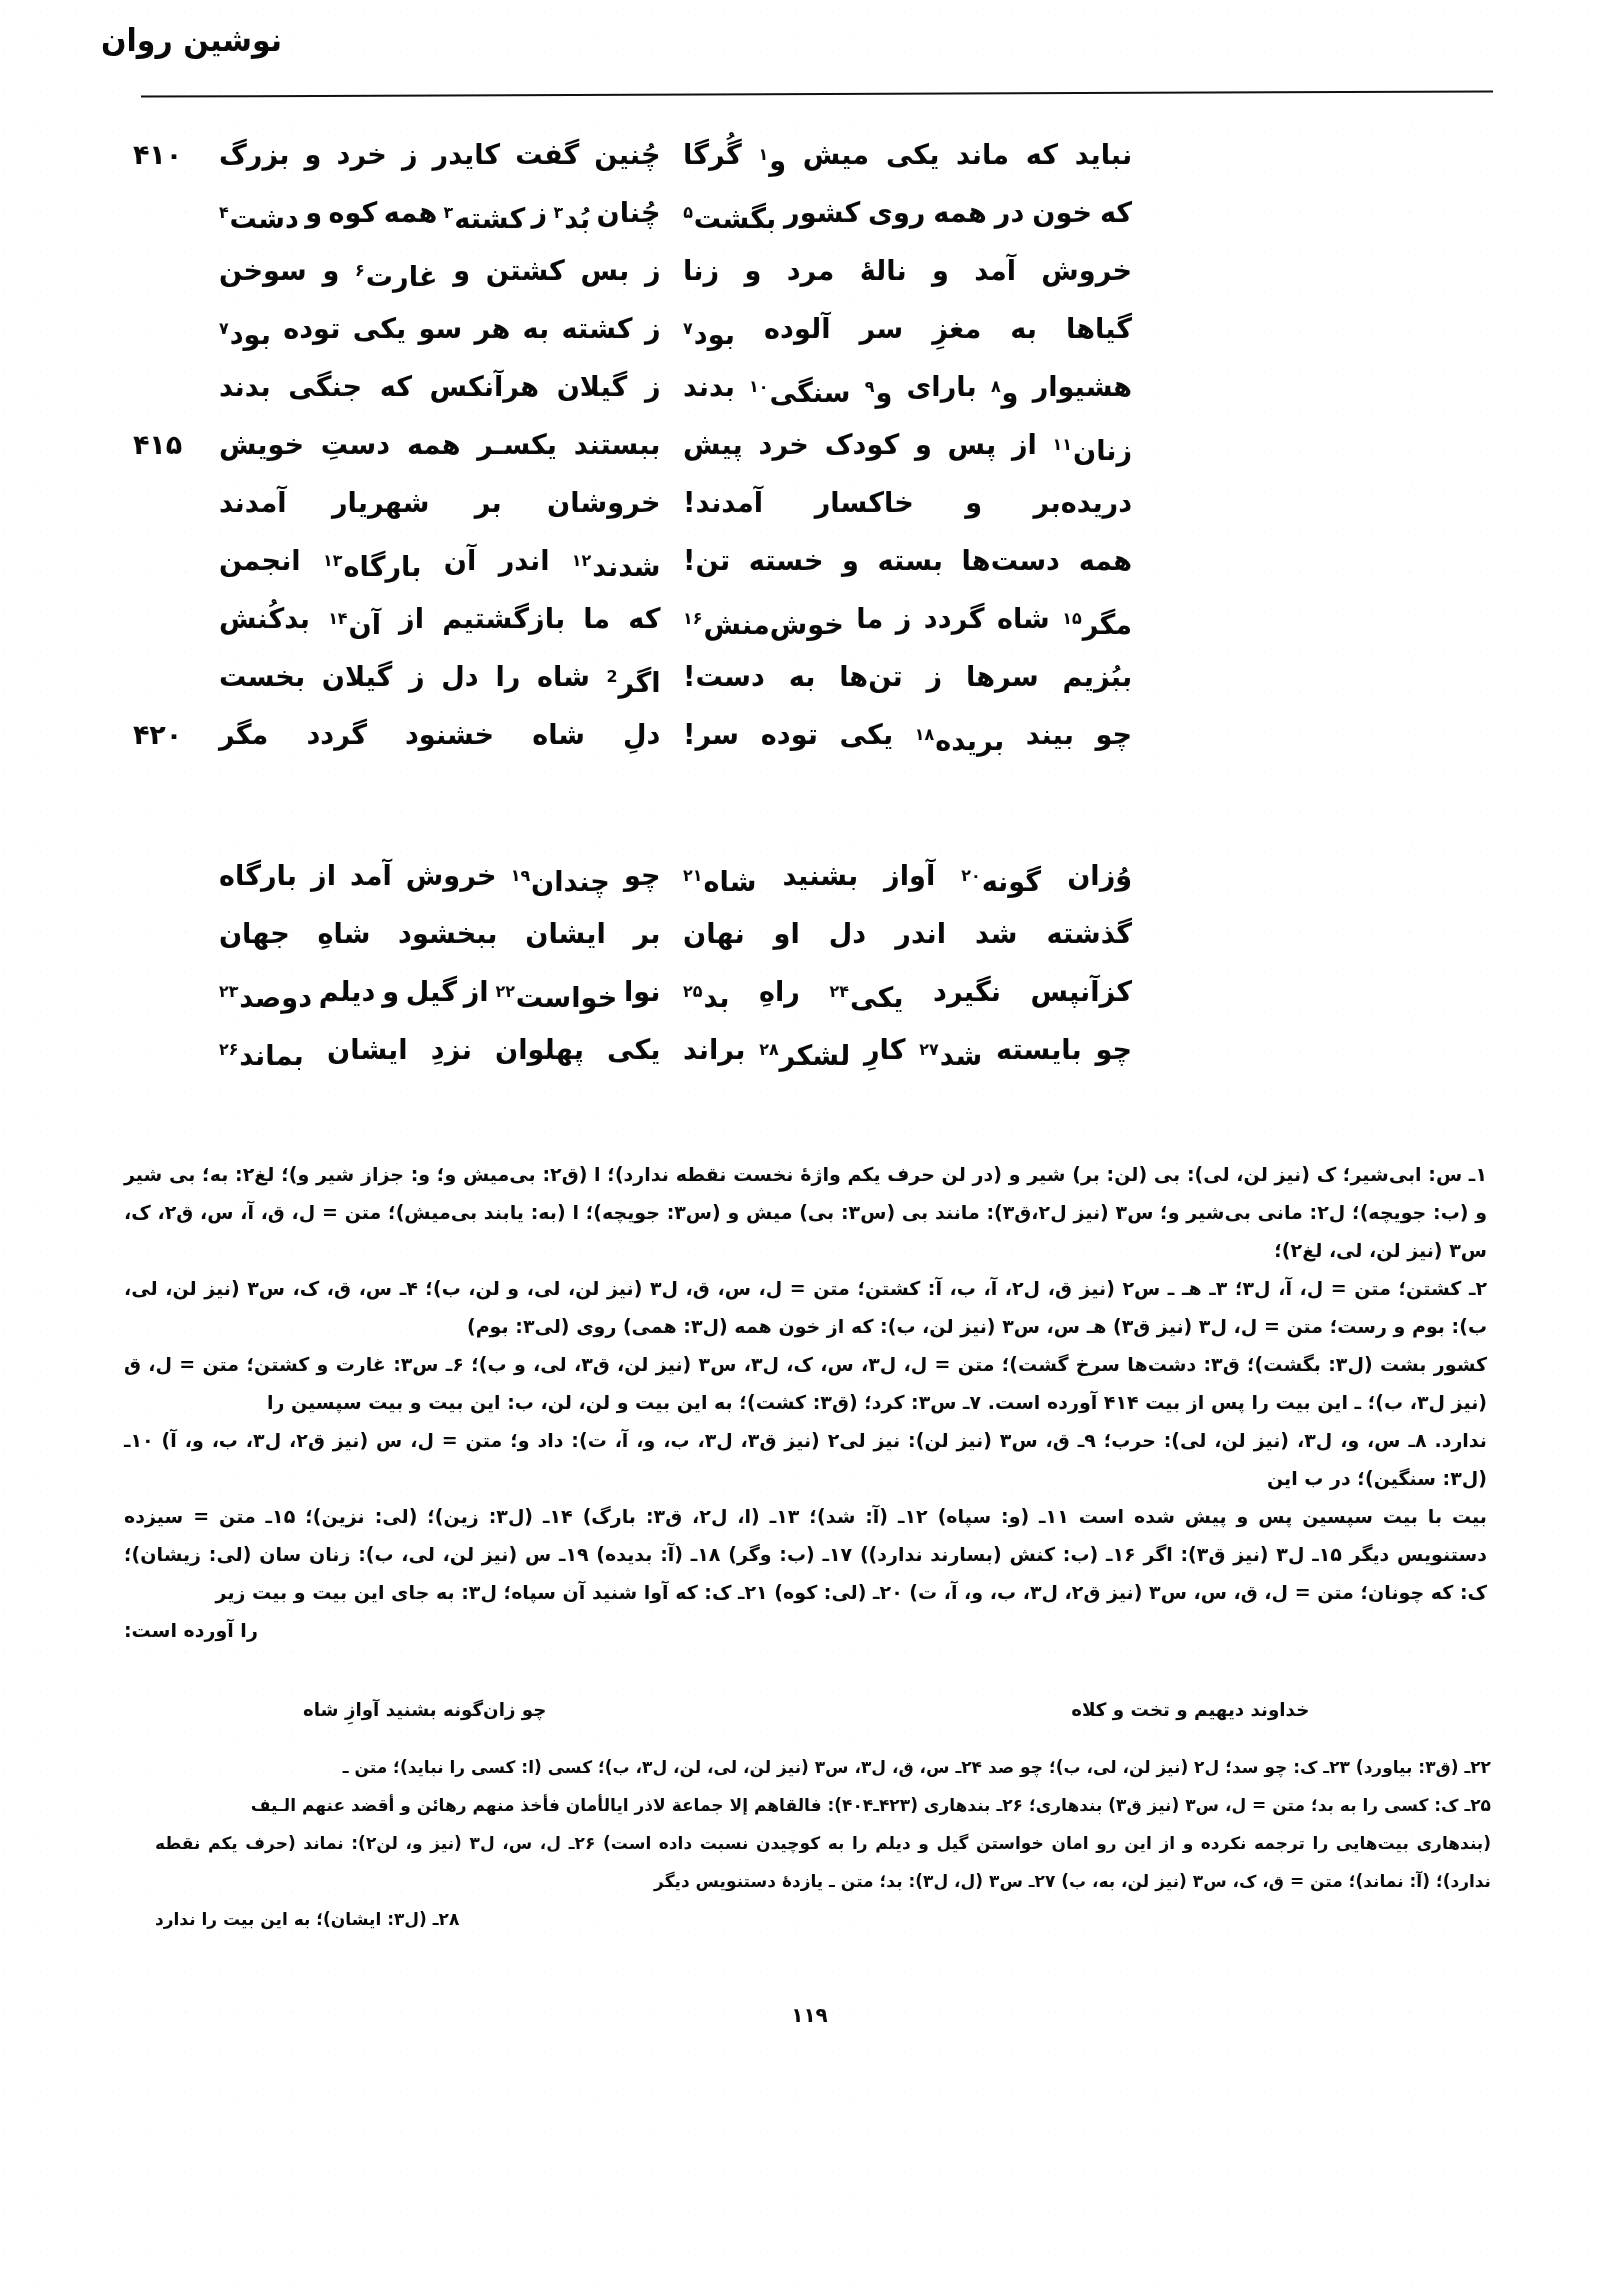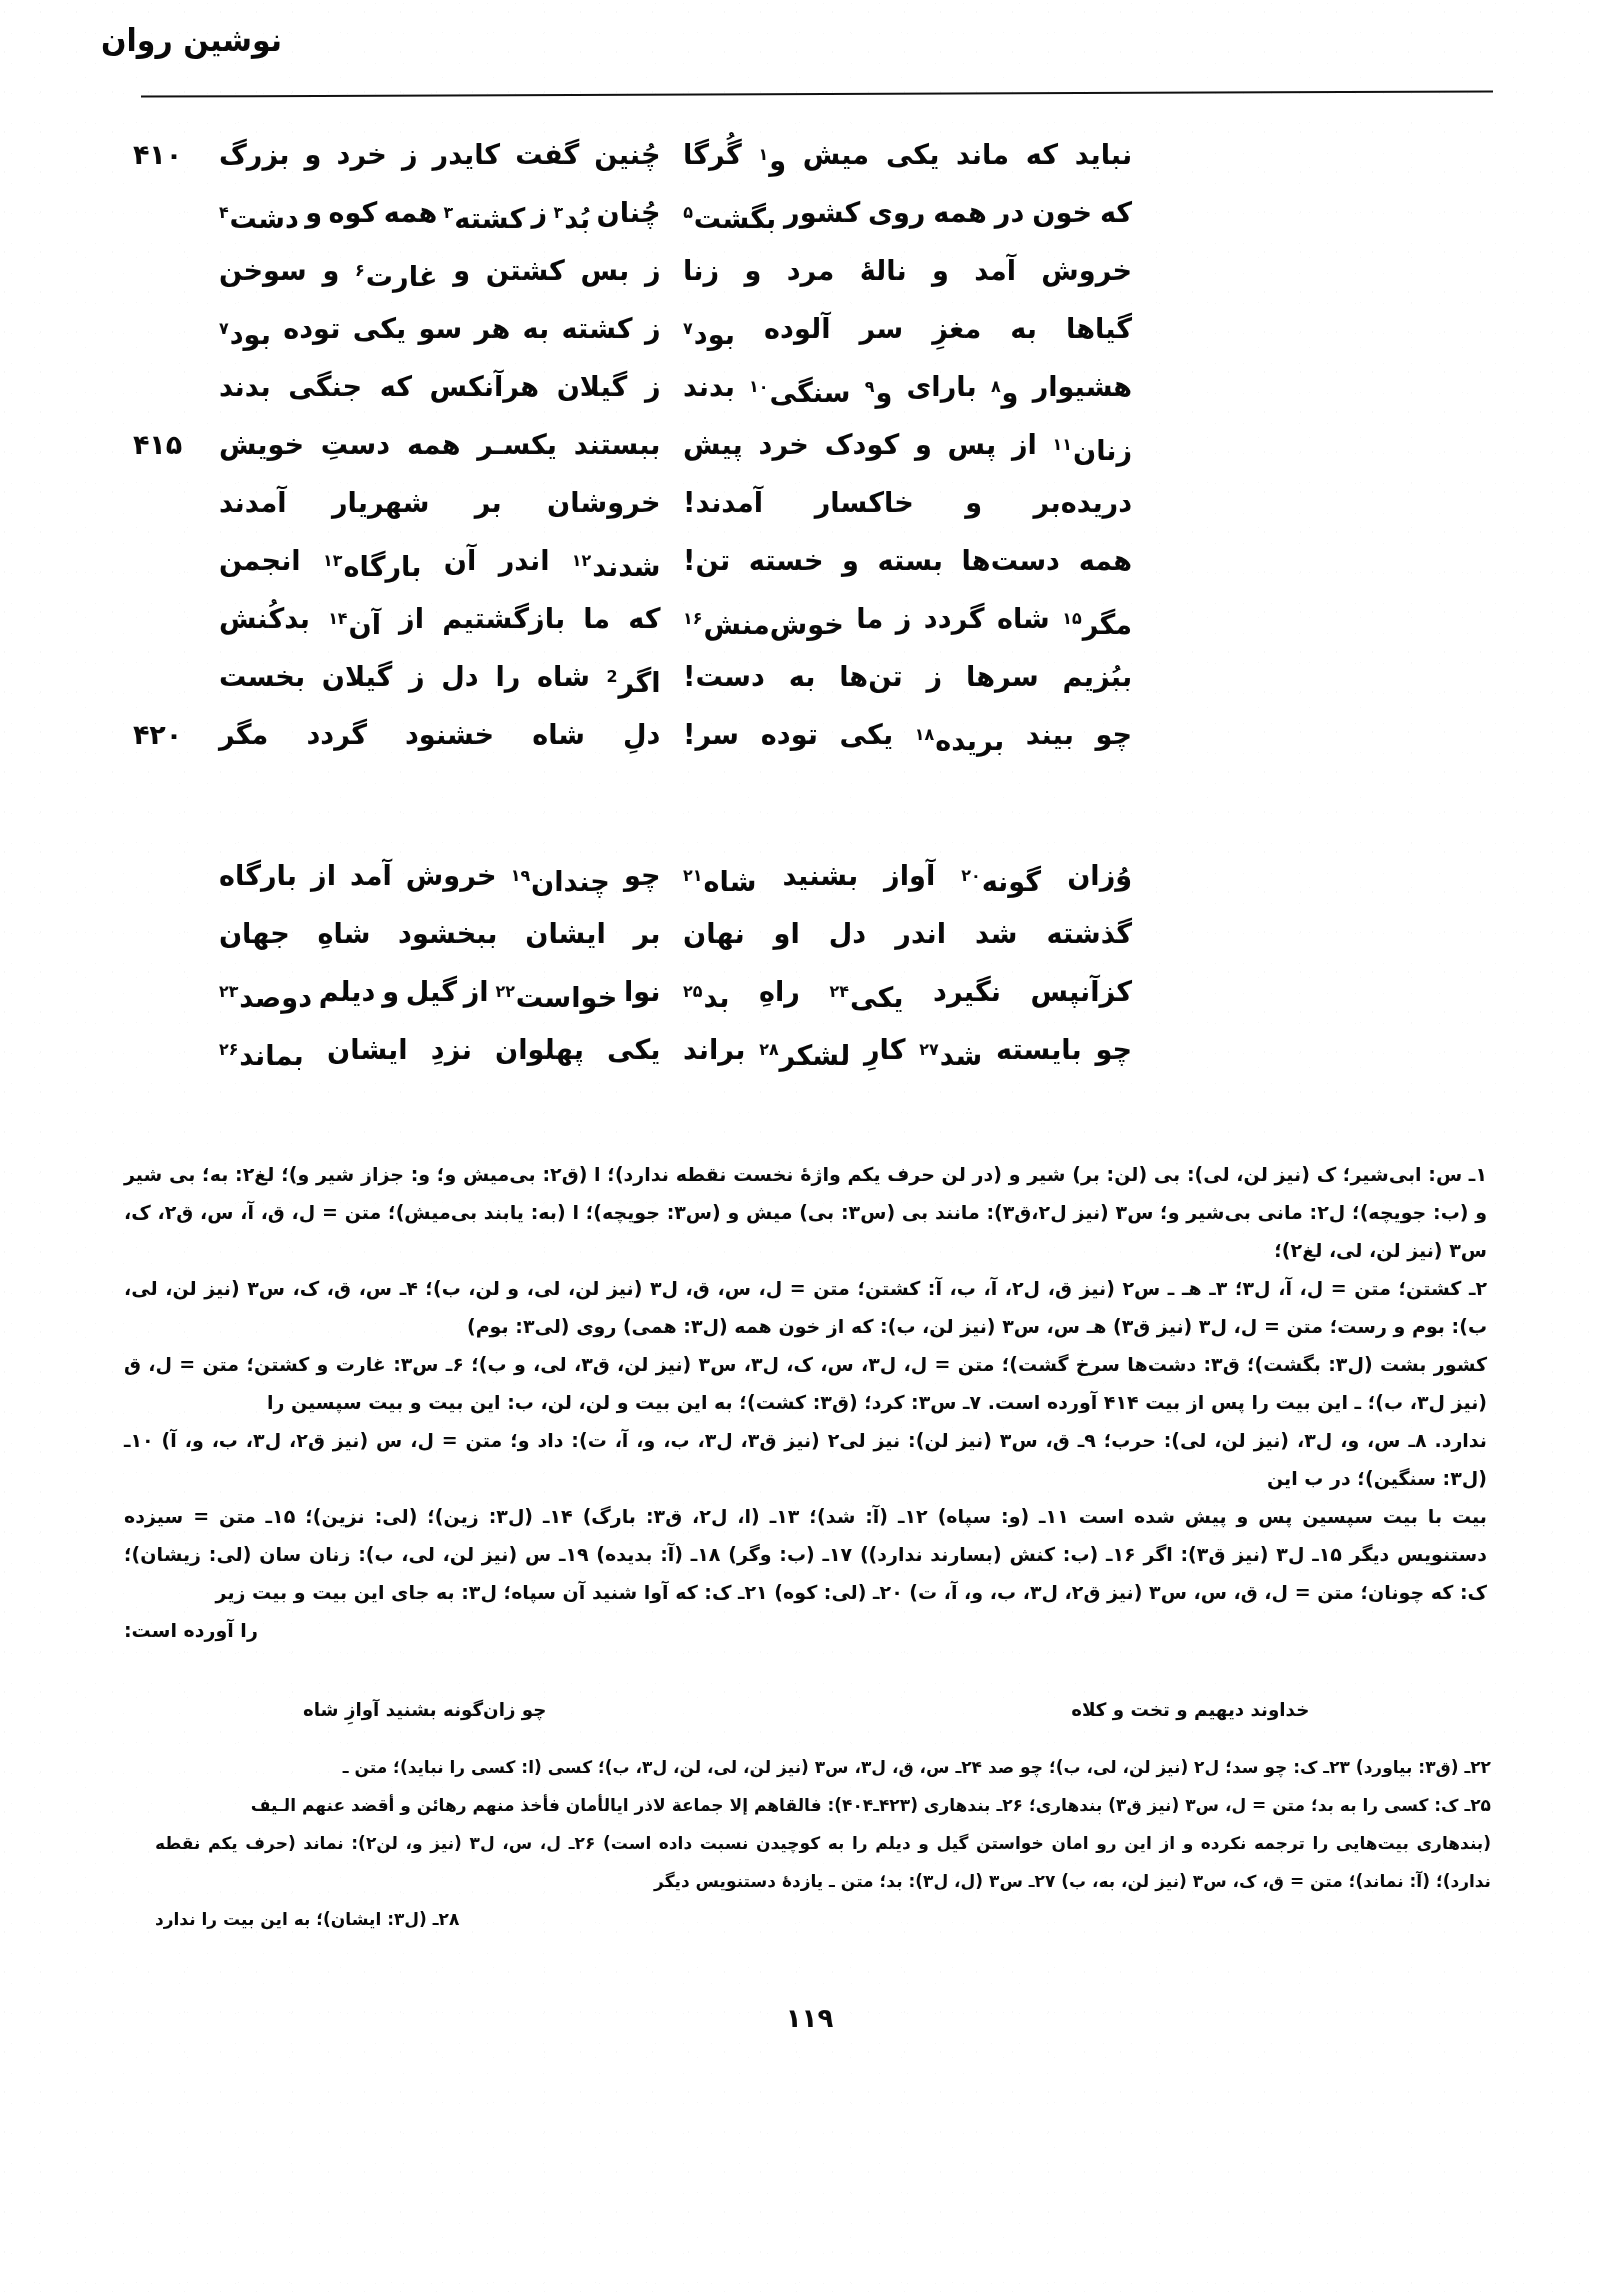--- a/index.html
+++ b/index.html
@@ -93,21 +93,21 @@
     font-size:17px;line-height:38px;text-align:justify;font-weight:bold;
     letter-spacing:-0.3px;
     margin-left:31px;
   }
   .apparatus2 p{margin:0;}
   .apparatus2 p.last-line{text-align:left;}
 
   
   .folio{
     position:absolute;left:0;right:0;top:2003px;
-    text-align:center;font-size:26px;font-weight:bold;padding-left:12px;
+    text-align:center;font-size:20px;font-weight:bold;padding-left:12px;
   }
 
   
   .grain{
     position:absolute;inset:0;pointer-events:none;opacity:.035;
     background-image:
       radial-gradient(circle at 12% 30%, #000 0.6px, transparent 0.7px),
       radial-gradient(circle at 68% 72%, #000 0.6px, transparent 0.7px),
       radial-gradient(circle at 40% 12%, #000 0.5px, transparent 0.6px);
     background-size:36px 40px, 51px 45px, 28px 30px;

